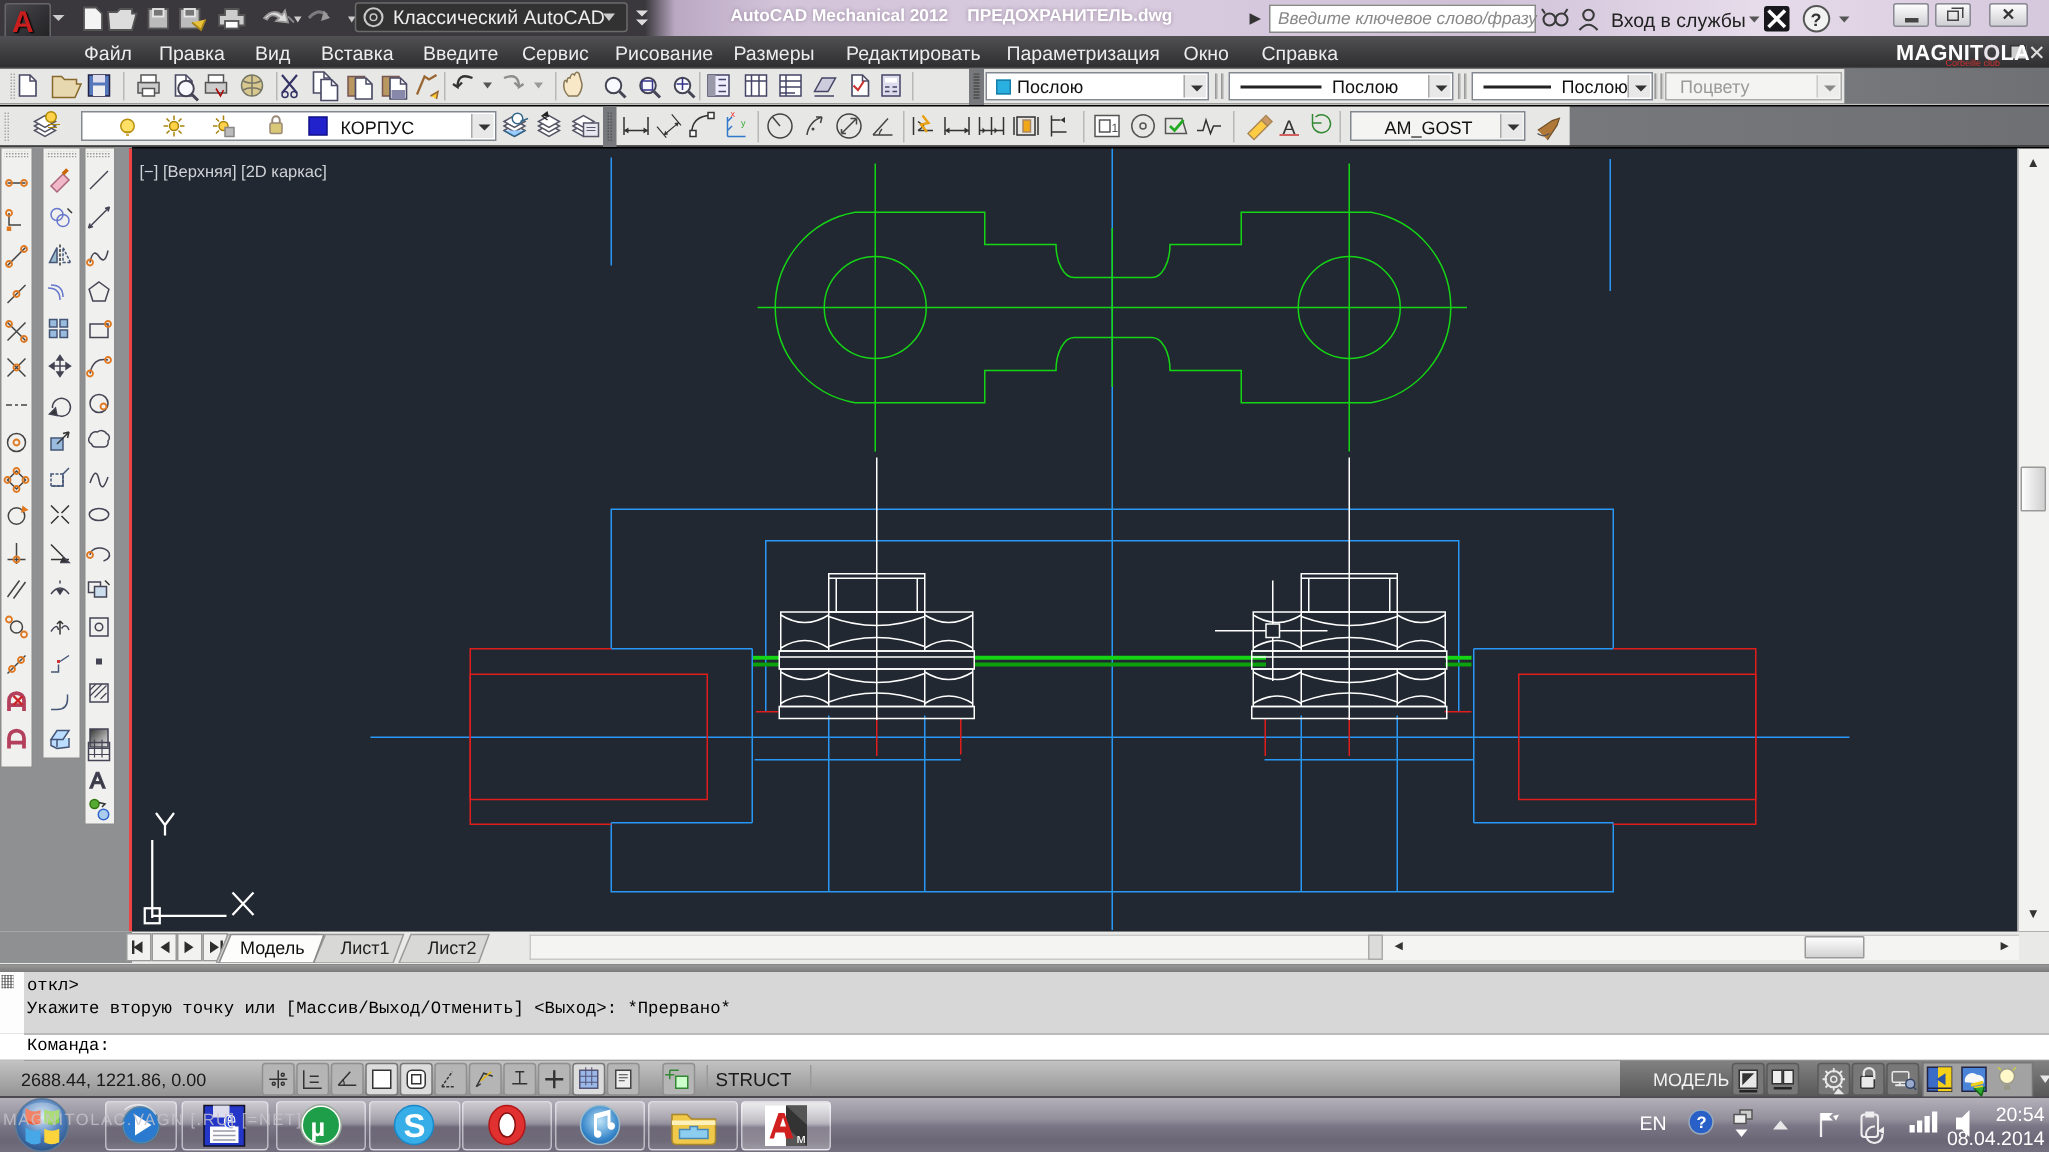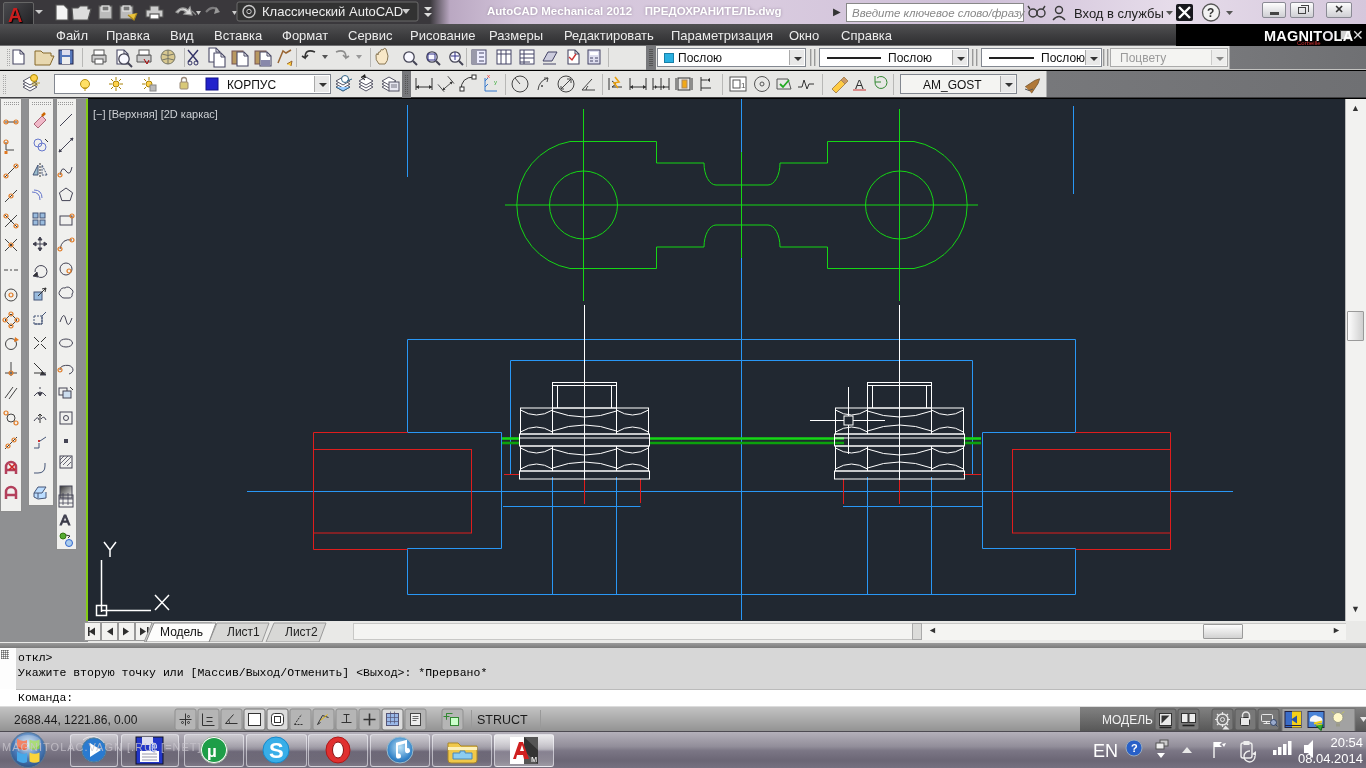--- a/index.html
+++ b/index.html
@@ -3,35 +3,35 @@
 <meta charset="utf-8">
 <style>
   * { margin:0; padding:0; box-sizing:border-box; }
   html,body { width:1366px; height:768px; overflow:hidden; background:#000; }
   body { font-family:"Liberation Sans", sans-serif; position:relative; }
   .abs { position:absolute; }
 
   
   #titlebar { left:0; top:0; width:1366px; height:24px;
     background:linear-gradient(90deg,#3a383c 0px,#3a383c 430px,#baa8c2 450px,#d3c4da 520px,#d9cbdf 760px,#cfc0d8 980px,#e6dcea 1170px,#d5c7dc 1366px); }
-  #menubar { left:0; top:24px; width:1176px; height:22px;
+  #menubar { left:0; top:24px; width:1366px; height:22px;
     background:linear-gradient(#515153,#3d3d3f 55%,#2f2f31); border-bottom:1px solid #707072; }
   .mitem { position:absolute; top:4px; color:#ececec; font-size:13px; }
 
   
   #row1 { left:0; top:46px; width:1366px; height:24px; background:linear-gradient(90deg,#e7e7e5 0,#e7e7e5 1229px,#77787b 1230px,#6f7073 1366px); border-bottom:1px solid #c2c2c0; }
   #row2 { left:0; top:71px; width:1366px; height:27px; background:linear-gradient(90deg,#e7e7e5 0,#e7e7e5 1046px,#77787b 1047px,#6f7073 1366px); border-bottom:1px solid #404042; }
 
   .combo { position:absolute; background:#fff; border:1px solid #828790; font-size:12px; color:#111; }
   .combo .arr { position:absolute; right:1px; top:1px; bottom:1px; width:15px; background:#e8e8e8; border-left:1px solid #aaa; }
   .combo .arr:after { content:""; position:absolute; left:4px; top:7px; border:4px solid transparent; border-top-color:#333; }
 
   
   #leftpanel { left:0; top:98px; width:88px; height:543px; background:#8f9092; }
-  #canvas { left:86px; top:99px; width:1260px; height:522px; background:#212831; border-left:2px solid #84cc16; }
+  #canvas { left:86px; top:99px; width:1260px; height:522px; background:#212831; border-left:2px solid #ef4444; }
   #vscroll { left:1345px; top:99px; width:21px; height:522px; background:#f2f2f0; border-left:1px solid #bbb; }
 
   
   #tabrow { left:0; top:621px; width:1366px; height:22px; background:#e9e9e7; }
   #sepbar { left:0; top:643px; width:1366px; height:5px; background:linear-gradient(#9a9a9a,#7a7a7a); }
   #cmdhist { left:0; top:648px; width:1366px; height:41px; background:#d7d7d7; font-family:"Liberation Mono",monospace; font-size:11.5px; color:#000; }
   #cmdin { left:0; top:689px; width:1366px; height:17px; background:#fff; border-top:1px solid #bbb; font-family:"Liberation Mono",monospace; font-size:11.5px; color:#000; }
 
   
   #status { left:0; top:706px; width:1366px; height:25px; background:linear-gradient(#c3c3c3,#939393); border-top:1px solid #dcdcdc; }
@@ -104,21 +104,21 @@
       <div style="position:absolute;left:7px;top:4px;width:8px;height:7px;border:1.5px solid #444;"></div>
       <div style="position:absolute;left:10px;top:2px;width:8px;height:7px;border:1.5px solid #444;border-bottom:none;border-left:none;"></div>
     </div>
   <div class="abs" style="left:1326px; top:2px; width:26px; height:16px; background:linear-gradient(#fdfdfd,#cfcfd4); border:1px solid #8a8a94; border-radius:2px; text-align:center; font-size:11px; color:#333; font-weight:bold;">✕</div>
 </div>
 <div class="abs" id="menubar">
   <span class="mitem" style="left:56px;">Файл</span>
   <span class="mitem" style="left:106px;">Правка</span>
   <span class="mitem" style="left:170px;">Вид</span>
   <span class="mitem" style="left:214px;">Вставка</span>
-  <span class="mitem" style="left:282px;">Формат</span>
+  <span class="mitem" style="left:282px;">Введите</span>
   <span class="mitem" style="left:348px;">Сервис</span>
   <span class="mitem" style="left:410px;">Рисование</span>
   <span class="mitem" style="left:489px;">Размеры</span>
   <span class="mitem" style="left:564px;">Редактировать</span>
   <span class="mitem" style="left:671px;">Параметризация</span>
   <span class="mitem" style="left:789px;">Окно</span>
   <span class="mitem" style="left:841px;">Справка</span>
   <span class="mitem" style="left:1352px; top:3px; font-size:14px; color:#ddd;">✕</span>
   <div class="abs" style="left:1340px; top:6px; width:11px; height:10px; border:1px solid #333; background:#cfcfcf;"></div>
   <span class="abs" style="left:1264px; top:4px; font-size:14.5px; font-weight:bold; color:#fdfdfd; letter-spacing:0.2px;">MAGNIT<span style="color:#e8e4ea;">O</span>LA</span>
@@ -1048,21 +1048,21 @@
       </svg></div>
   <div class="tbtn" style="left:494px; width:60px; background:linear-gradient(rgba(255,255,255,.75),rgba(255,255,255,.4) 46%,rgba(160,155,170,.35) 54%,rgba(255,255,255,.3));"><svg width="58" height="31">
         <rect x="15" y="2" width="28" height="27" fill="#fff"></rect>
         <path d="M29,2 h14 v27 h-14 z" fill="#333"></path>
         <path d="M29,2 l14,13 v-13 z M29,16 l14,13 h-14 z" fill="#555"></path>
         <path d="M18,24 l6,-17 h4 l6,17 h-5 l-1,-4 h-6 l-1,4 z" fill="#d02020"></path>
         <path d="M25,16 l2,-6 l2,6 z" fill="#fff"></path>
         <text x="36" y="27" font-size="9" fill="#fff" font-family="Liberation Sans">м</text>
       </svg></div>
   <span class="abs" style="left:2px; top:9px; font-size:11px; color:#c8c4cc; opacity:.8; letter-spacing:1px;">MAGNITOLAC.VAGN [.RU] [=NET]</span>
-  <span class="abs" style="left:1093px; top:9px; color:#fff; font-size:18px;">EN</span>
+  <span class="abs" style="left:1093px; top:9px; color:#fff; font-size:13px;">EN</span>
   <svg class="abs" style="left:1122px; top:5px;" width="204" height="30">
     <circle cx="12" cy="11" r="8" fill="#2860c8" stroke="#9ab"></circle>
       <text x="9" y="15" font-size="11" font-weight="bold" fill="#fff" font-family="Liberation Sans">?</text>
     <g stroke="#fff" fill="none">
         <rect x="38" y="3" width="8" height="6" fill="#ccc" stroke="#555"></rect>
         <rect x="34" y="6" width="8" height="6" fill="#eee" stroke="#555"></rect>
       </g>
     <path d="M35,16 l8,0 l-4,5 z" fill="#fff"></path>
     <path d="M60,16 l10,0 l-5,-6 z" fill="#e8e8e8"></path>
     <g transform="translate(95,13)">

